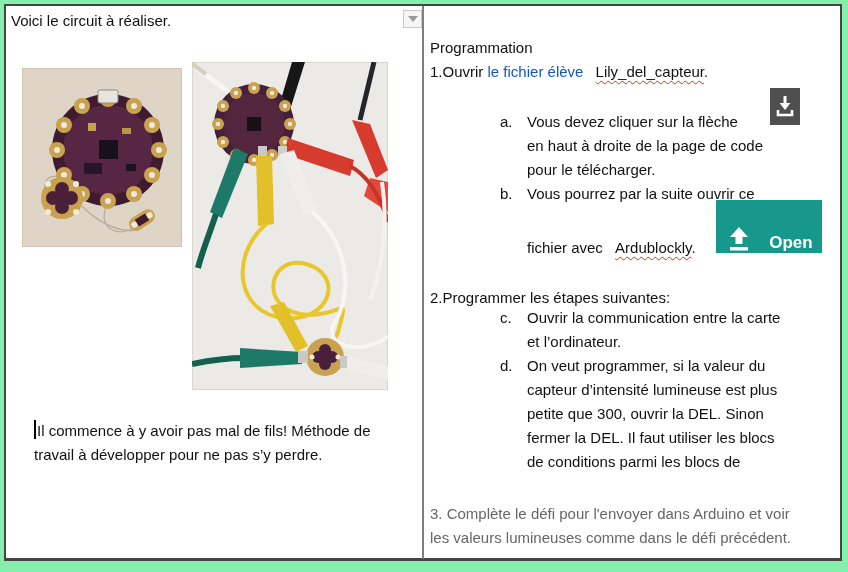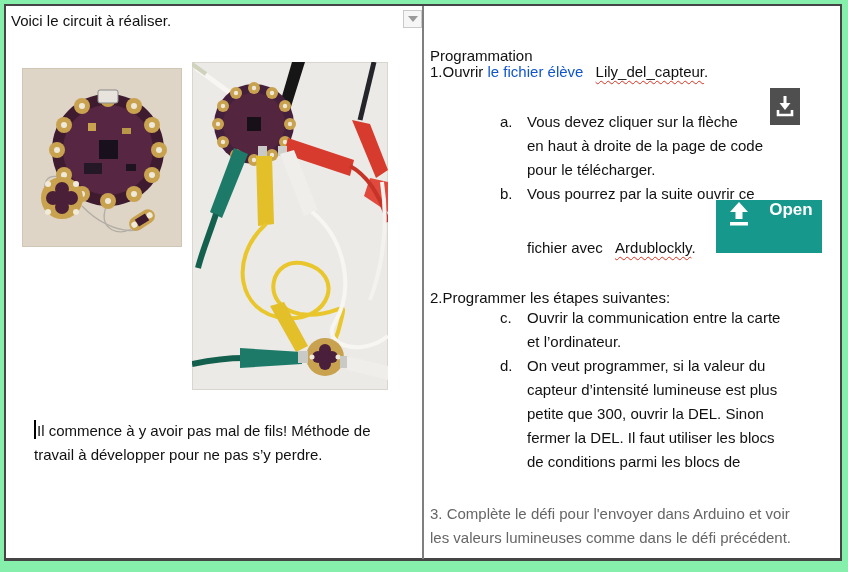--- a/index.html
+++ b/index.html
@@ -31,21 +31,21 @@
   
   .dd-btn{position:absolute;left:403px;top:10px;width:19px;height:18px;background:#f6f6f6;
           border:1px solid #c9c9c9;display:flex;align-items:center;justify-content:center;cursor:pointer;}
   .dd-tri{width:0;height:0;border-left:5px solid transparent;border-right:5px solid transparent;
           border-top:6px solid #9a9a9a;}
   
   .dl-btn{position:absolute;left:770px;top:88px;width:30px;height:37px;background:var(--download_btn_bg);
           display:flex;align-items:center;justify-content:center;cursor:pointer;}
   
   .open-btn{position:absolute;left:716px;top:200px;width:106px;height:53px;background:var(--open_button_bg);
-            display:flex;align-items:flex-start;justify-content:center;gap:16px;cursor:pointer;}
+            display:flex;align-items:flex-end;justify-content:center;gap:16px;cursor:pointer;}
   .open-btn .lbl{color:#fff;font-weight:700;font-size:17px;}
   .photo{position:absolute;}
   .photo svg{display:block;}
 </style>
 </head>
 <body>
 
 <div id="page">
   <div class="frame"></div>
   <div class="v-divider"></div>
@@ -212,21 +212,21 @@
       <rect x="148" y="294" width="9" height="12" fill="#c9c9c5"></rect>
       <polygon points="155,294 196,304 196,318 155,308" fill="#efeeea"></polygon>
     </svg>
   </div>
 
   <div class="txt" style="left:11px;top:419px;margin-left:23px;">
     <span class="line"><span class="cursor"></span><span>Il commence à y avoir pas mal de fils! Méthode de</span></span>
     <span class="line">travail à développer pour ne pas s’y perdre.</span>
   </div>
 
-  <div class="txt" style="left:430px;top:44px;">Programmation</div>
+  <div class="txt" style="left:430px;top:36px;">Programmation</div>
 
   <div class="txt" style="left:430px;top:60px;">
     <span>1.Ouvrir </span><a class="doclink">le fichier élève</a><span> </span><span class="wavy">Lily_del_capteur</span><span>.</span>
   </div>
 
   <div class="dl-btn" title="download-icon">
     <svg width="22" height="25" viewBox="0 0 22 25">
       <rect x="9.5" y="2" width="3" height="8" fill="#fff"></rect>
       <polygon points="5.5,9 11,16 16.5,9" fill="#fff"></polygon>
       <path d="M4,16 L4,21 L18,21 L18,16" stroke="#fff" stroke-width="2.6" fill="none"></path>

